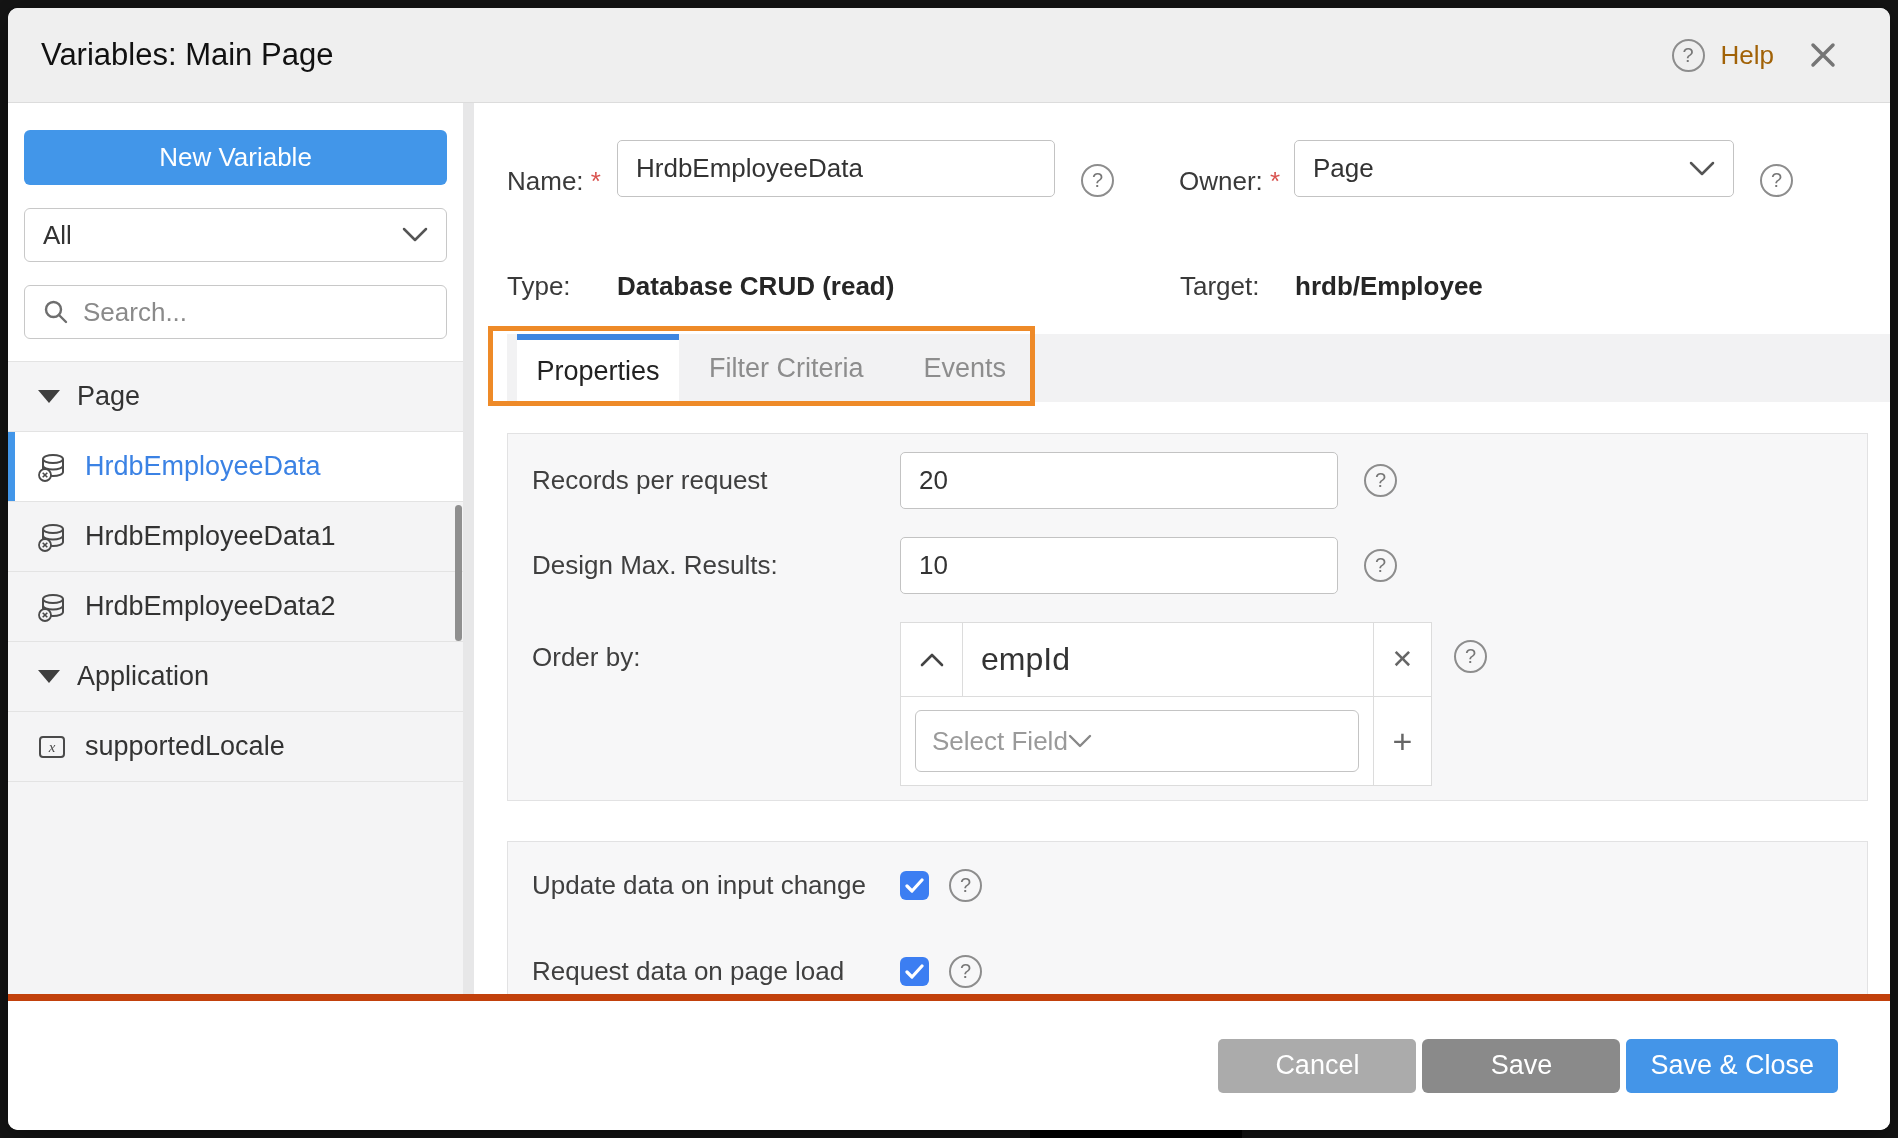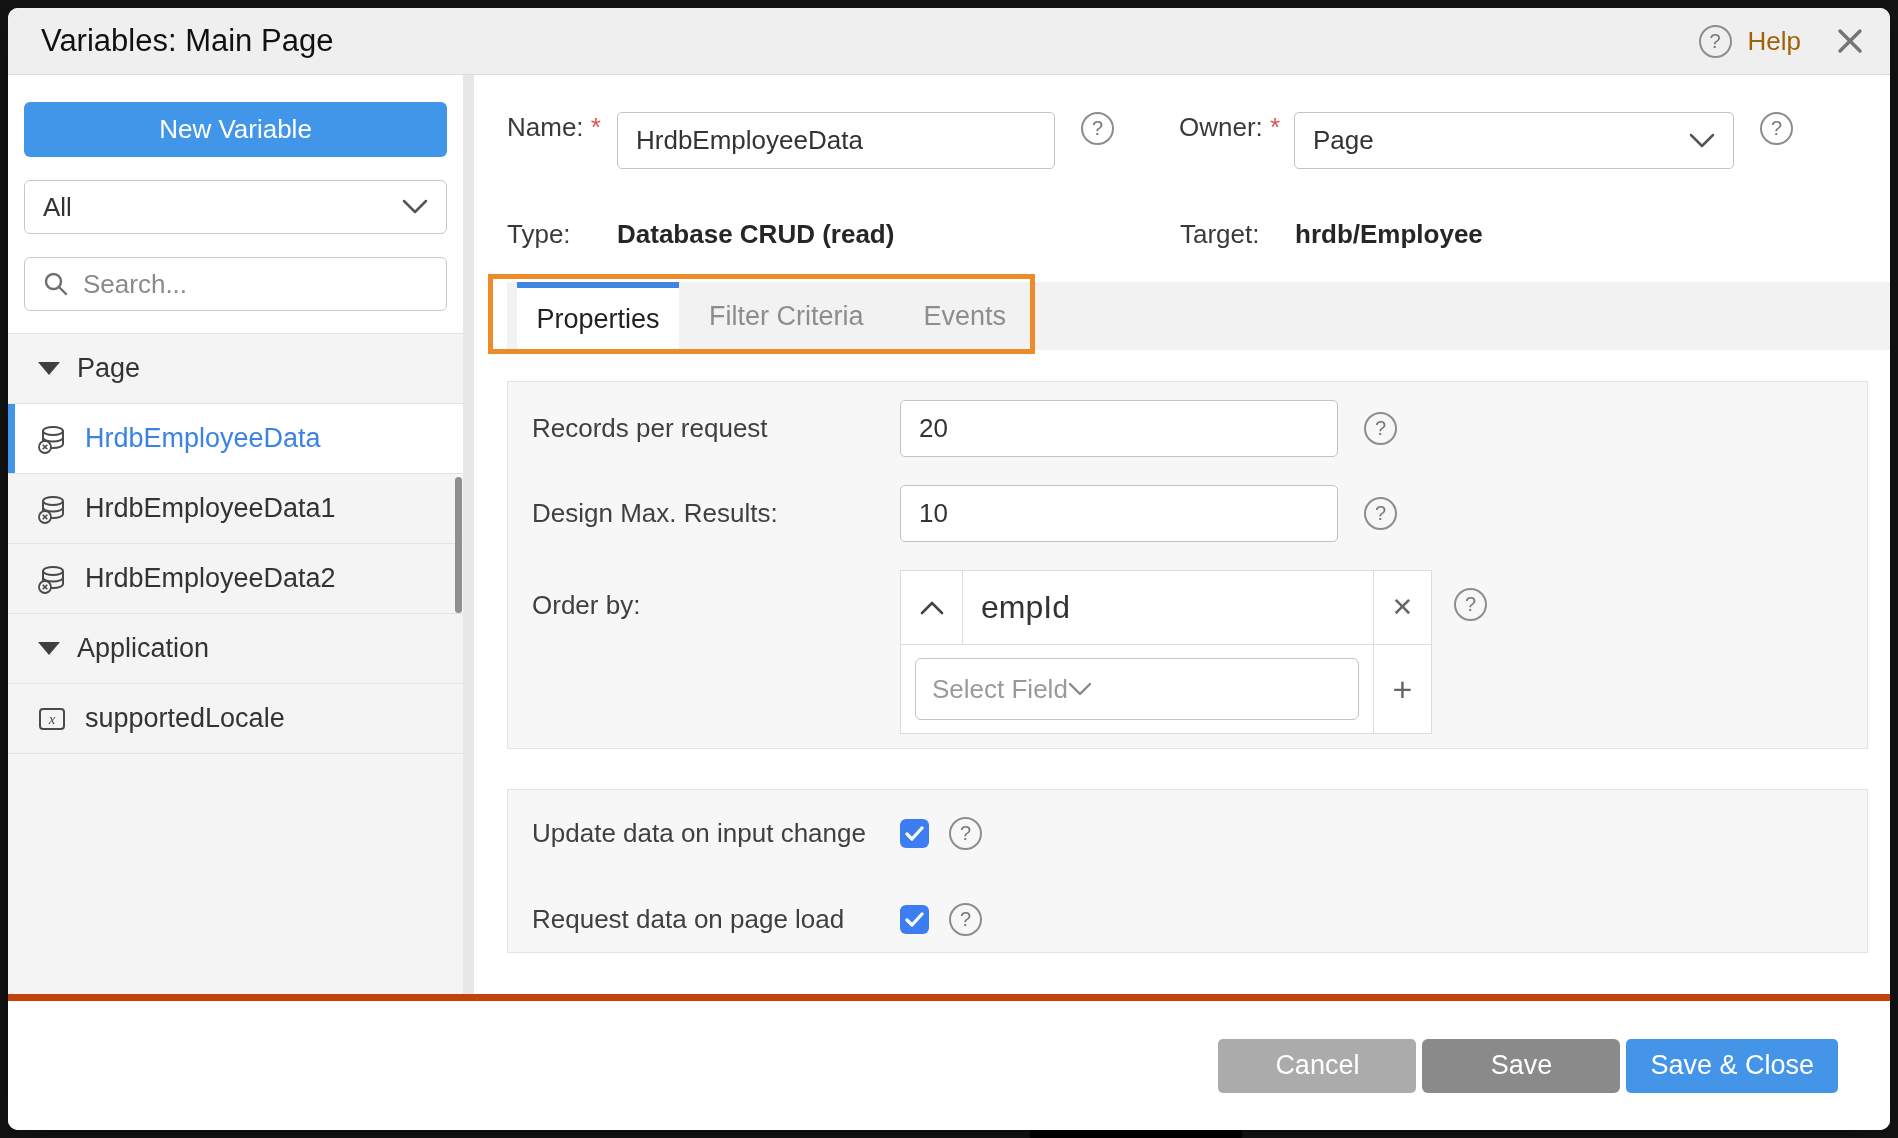--- a/index.html
+++ b/index.html
@@ -23,22 +23,22 @@
   }
   .bg-notch{position:absolute;left:1030px;top:1128px;width:212px;height:10px;background:#000;}
   .dialog{
     position:absolute;inset:8px;
     background:#fff;border-radius:10px;overflow:hidden;
     display:flex;flex-direction:column;
     box-shadow:0 6px 40px rgba(0,0,0,.5);
   }
   
   .dlg-header{
-    height:67px;flex:none;background:#efefef;border-bottom:1px solid #dcdcdc;
-    display:flex;align-items:center;padding:0 25px 0 33px;
+    height:95px;flex:none;background:#efefef;border-bottom:1px solid #dcdcdc;
+    display:flex;align-items:center;padding:0 52px 0 33px;
   }
   .dlg-title{font-size:31px;font-weight:500;color:#111;}
   .hdr-right{margin-left:auto;display:flex;align-items:center;gap:16px;}
   .help-circle{
     width:33px;height:33px;border:2px solid #8d8d8d;border-radius:50%;
     display:flex;align-items:center;justify-content:center;
     font-size:20px;color:#777;flex:none;background:transparent;
   }
   .hdr-help-label{font-size:26px;color:#a16207;}
   .hdr-close{margin-left:18px;display:flex;align-items:center;cursor:pointer;}
@@ -67,38 +67,38 @@
   .tree-row.group{padding-left:30px;}
   .tree-row.selected{background:#fff;}
   .tree-row.selected .tree-label{color:var(--selected-text-blue);}
   .sel-bar{position:absolute;left:0;top:0;bottom:0;width:7px;background:var(--accent-blue);}
   .tree-filler{flex:1;background:#f4f4f5;border-top:1px solid #e3e3e3;}
   .tri-down{width:0;height:0;border-left:11px solid transparent;border-right:11px solid transparent;border-top:13px solid #3f3f3f;}
   .side-scrollthumb{position:absolute;right:1px;top:402px;width:7px;height:136px;border-radius:4px;background:#8f8f8f;}
   .v-divider{width:11px;flex:none;background:#e7e7e8;}
   
   .main{flex:1;background:#fff;position:relative;padding:0 22px 0 33px;overflow:hidden;}
-  .form-row1{margin-top:37px;display:flex;align-items:flex-start;}
+  .form-row1{margin-top:37px;display:flex;align-items:flex-end;}
   .fld-label{font-size:26px;color:#3a3a3a;flex:none;}
   .lbl-name{width:110px;}
   .lbl-owner{width:115px;margin-left:65px;}
   .req{color:#d9534f;}
   .txt-input{
     width:438px;height:57px;border:1px solid #c3c3c3;border-radius:5px;
     font-size:26px;color:#333;padding:0 18px;font-family:inherit;background:#fff;flex:none;
   }
   .sel-input{
     width:440px;height:57px;border:1px solid #c3c3c3;border-radius:5px;background:#fff;
     display:flex;align-items:center;justify-content:space-between;
     padding:0 18px;font-size:26px;color:#333;flex:none;cursor:pointer;
   }
   .help-after{margin-left:26px;flex:none;}
   .form-row2{margin-top:50px;display:flex;align-items:baseline;}
   .static-val{font-size:26px;font-weight:700;color:#262626;}
-  .type-val{width:563px;}
+  .type-val{width:563px;margin-top:24px;}
   .lbl-type{width:110px;}
   .lbl-target{width:115px;}
   
   .tabs-wrap{position:relative;margin-top:32px;}
   .tab-strip{
     background:#f2f2f3;height:68px;display:flex;align-items:stretch;
     margin-right:-22px;padding-left:10px;
   }
   .tab{display:flex;align-items:center;justify-content:center;font-size:27px;color:#8d8d8d;padding:0 30px;cursor:pointer;}
   .tab.active{

